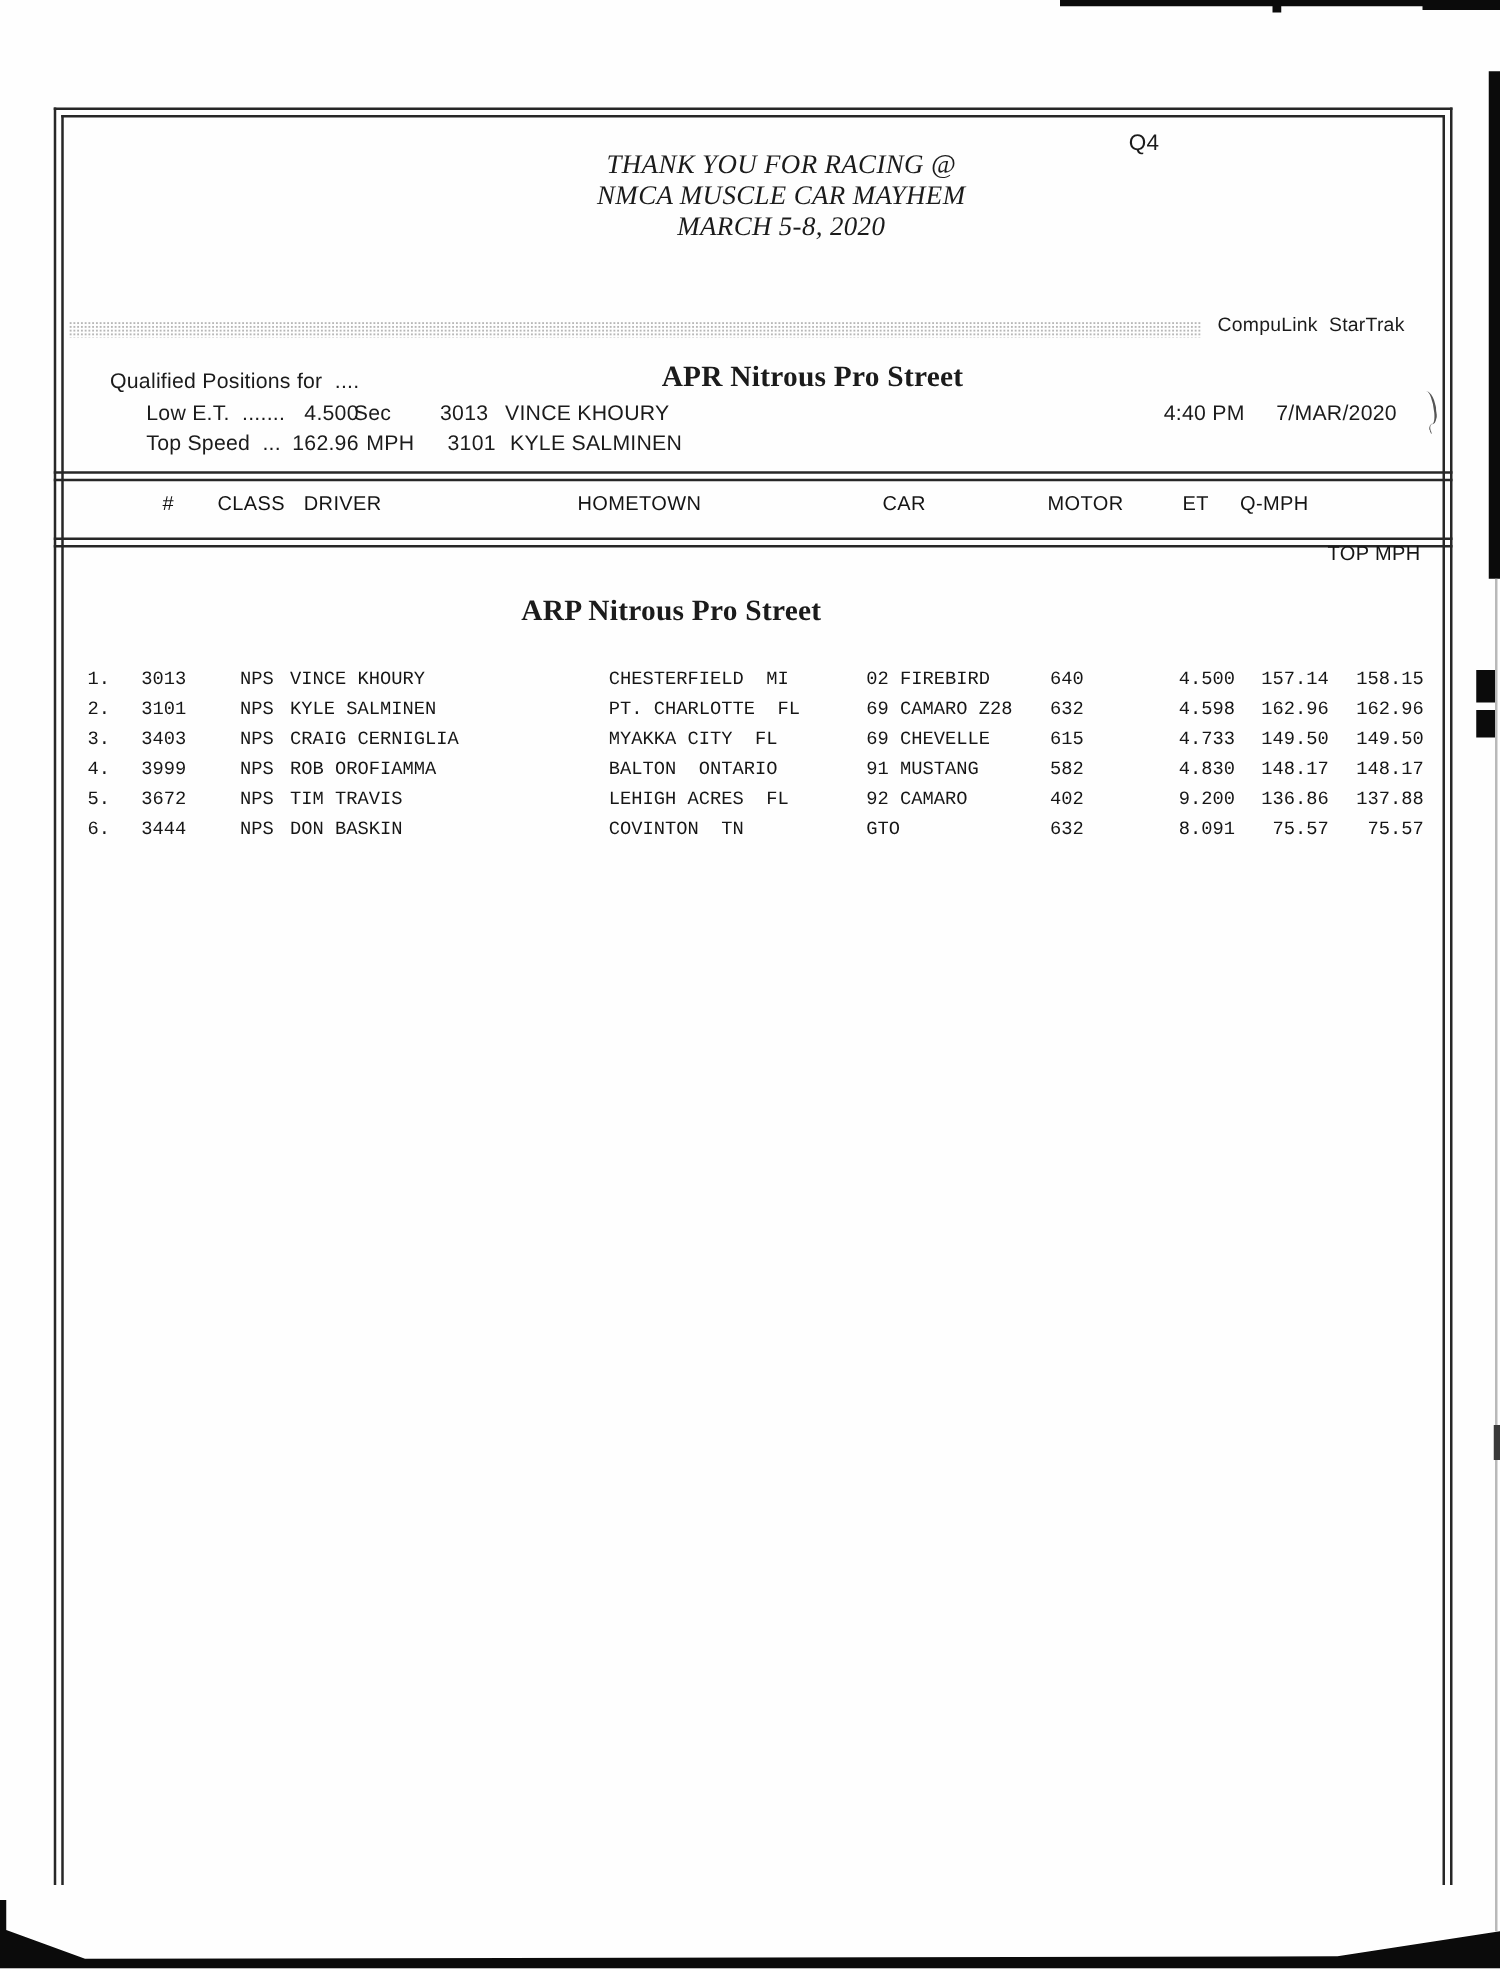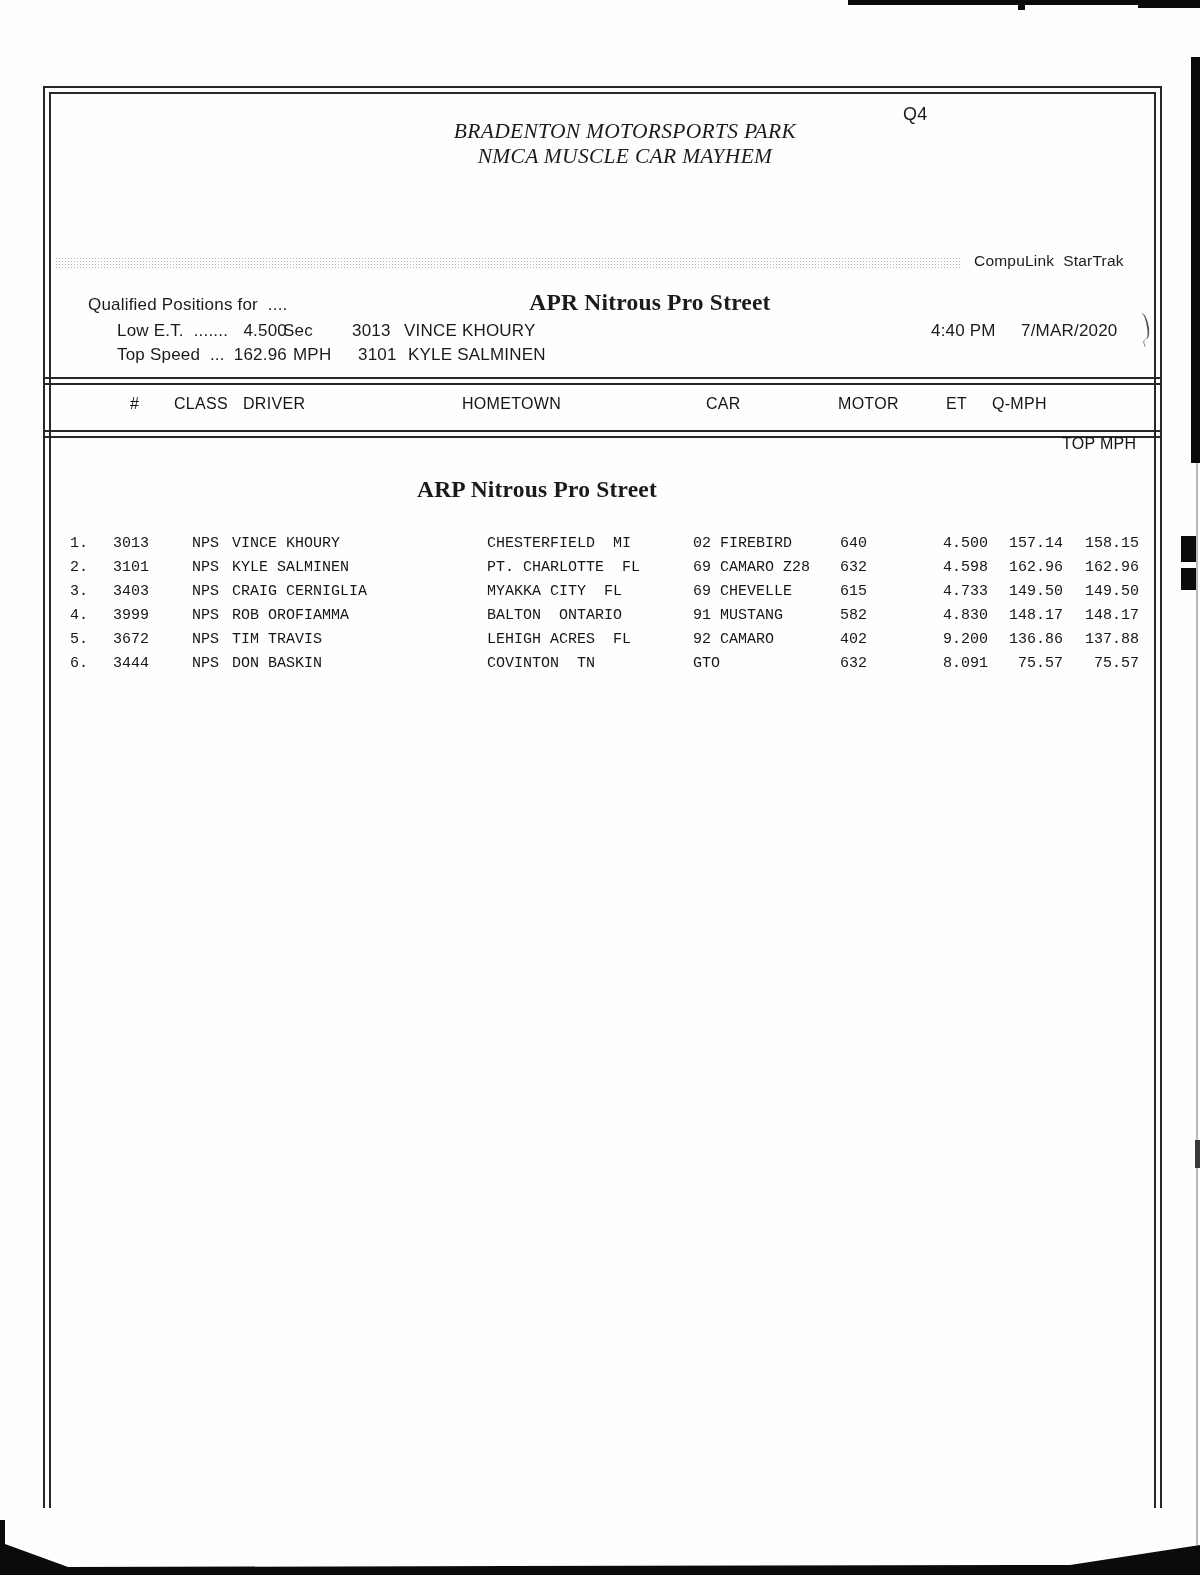--- a/index.html
+++ b/index.html
@@ -52,22 +52,23 @@
   <div class="abs frame-line" style="left:43px;top:86px;width:1119px;height:2px;"></div>
   <div class="abs frame-line" style="left:49px;top:92px;width:1107px;height:1.5px;"></div>
   <div class="abs frame-line" style="left:43px;top:86px;width:2px;height:1422px;"></div>
   <div class="abs frame-line" style="left:49px;top:92px;width:1.5px;height:1416px;"></div>
   <div class="abs frame-line" style="left:1160px;top:86px;width:2px;height:1422px;"></div>
   <div class="abs frame-line" style="left:1154px;top:92px;width:1.5px;height:1416px;"></div>
 
   <div class="abs sans" style="left:903px;top:104px;font-size:18px;">Q4</div>
 
   <div class="abs serif-i" style="left:320px;top:119px;width:610px;text-align:center;">
-    <div>BRADENTON MOTORSPORTS PARK</div>
+    <div>THANK YOU FOR RACING @</div>
     <div>NMCA MUSCLE CAR MAYHEM</div>
+    <div>MARCH 5-8, 2020</div>
   </div>
 
   <div class="abs halftone" style="left:55px;top:257px;width:906px;height:13px;"></div>
   <div class="abs sans-sm" style="left:974px;top:252px;">CompuLink  StarTrak</div>
 
   <div class="abs sans" style="left:88px;top:295px;">Qualified Positions for  ....</div>
 
   <div class="abs sans" style="left:117px;top:321px;">Low E.T.  .......</div>
   <div class="abs sans right" style="left:180px;top:321px;width:107px;">4.500</div>
   <div class="abs sans" style="left:283px;top:321px;">Sec</div>

